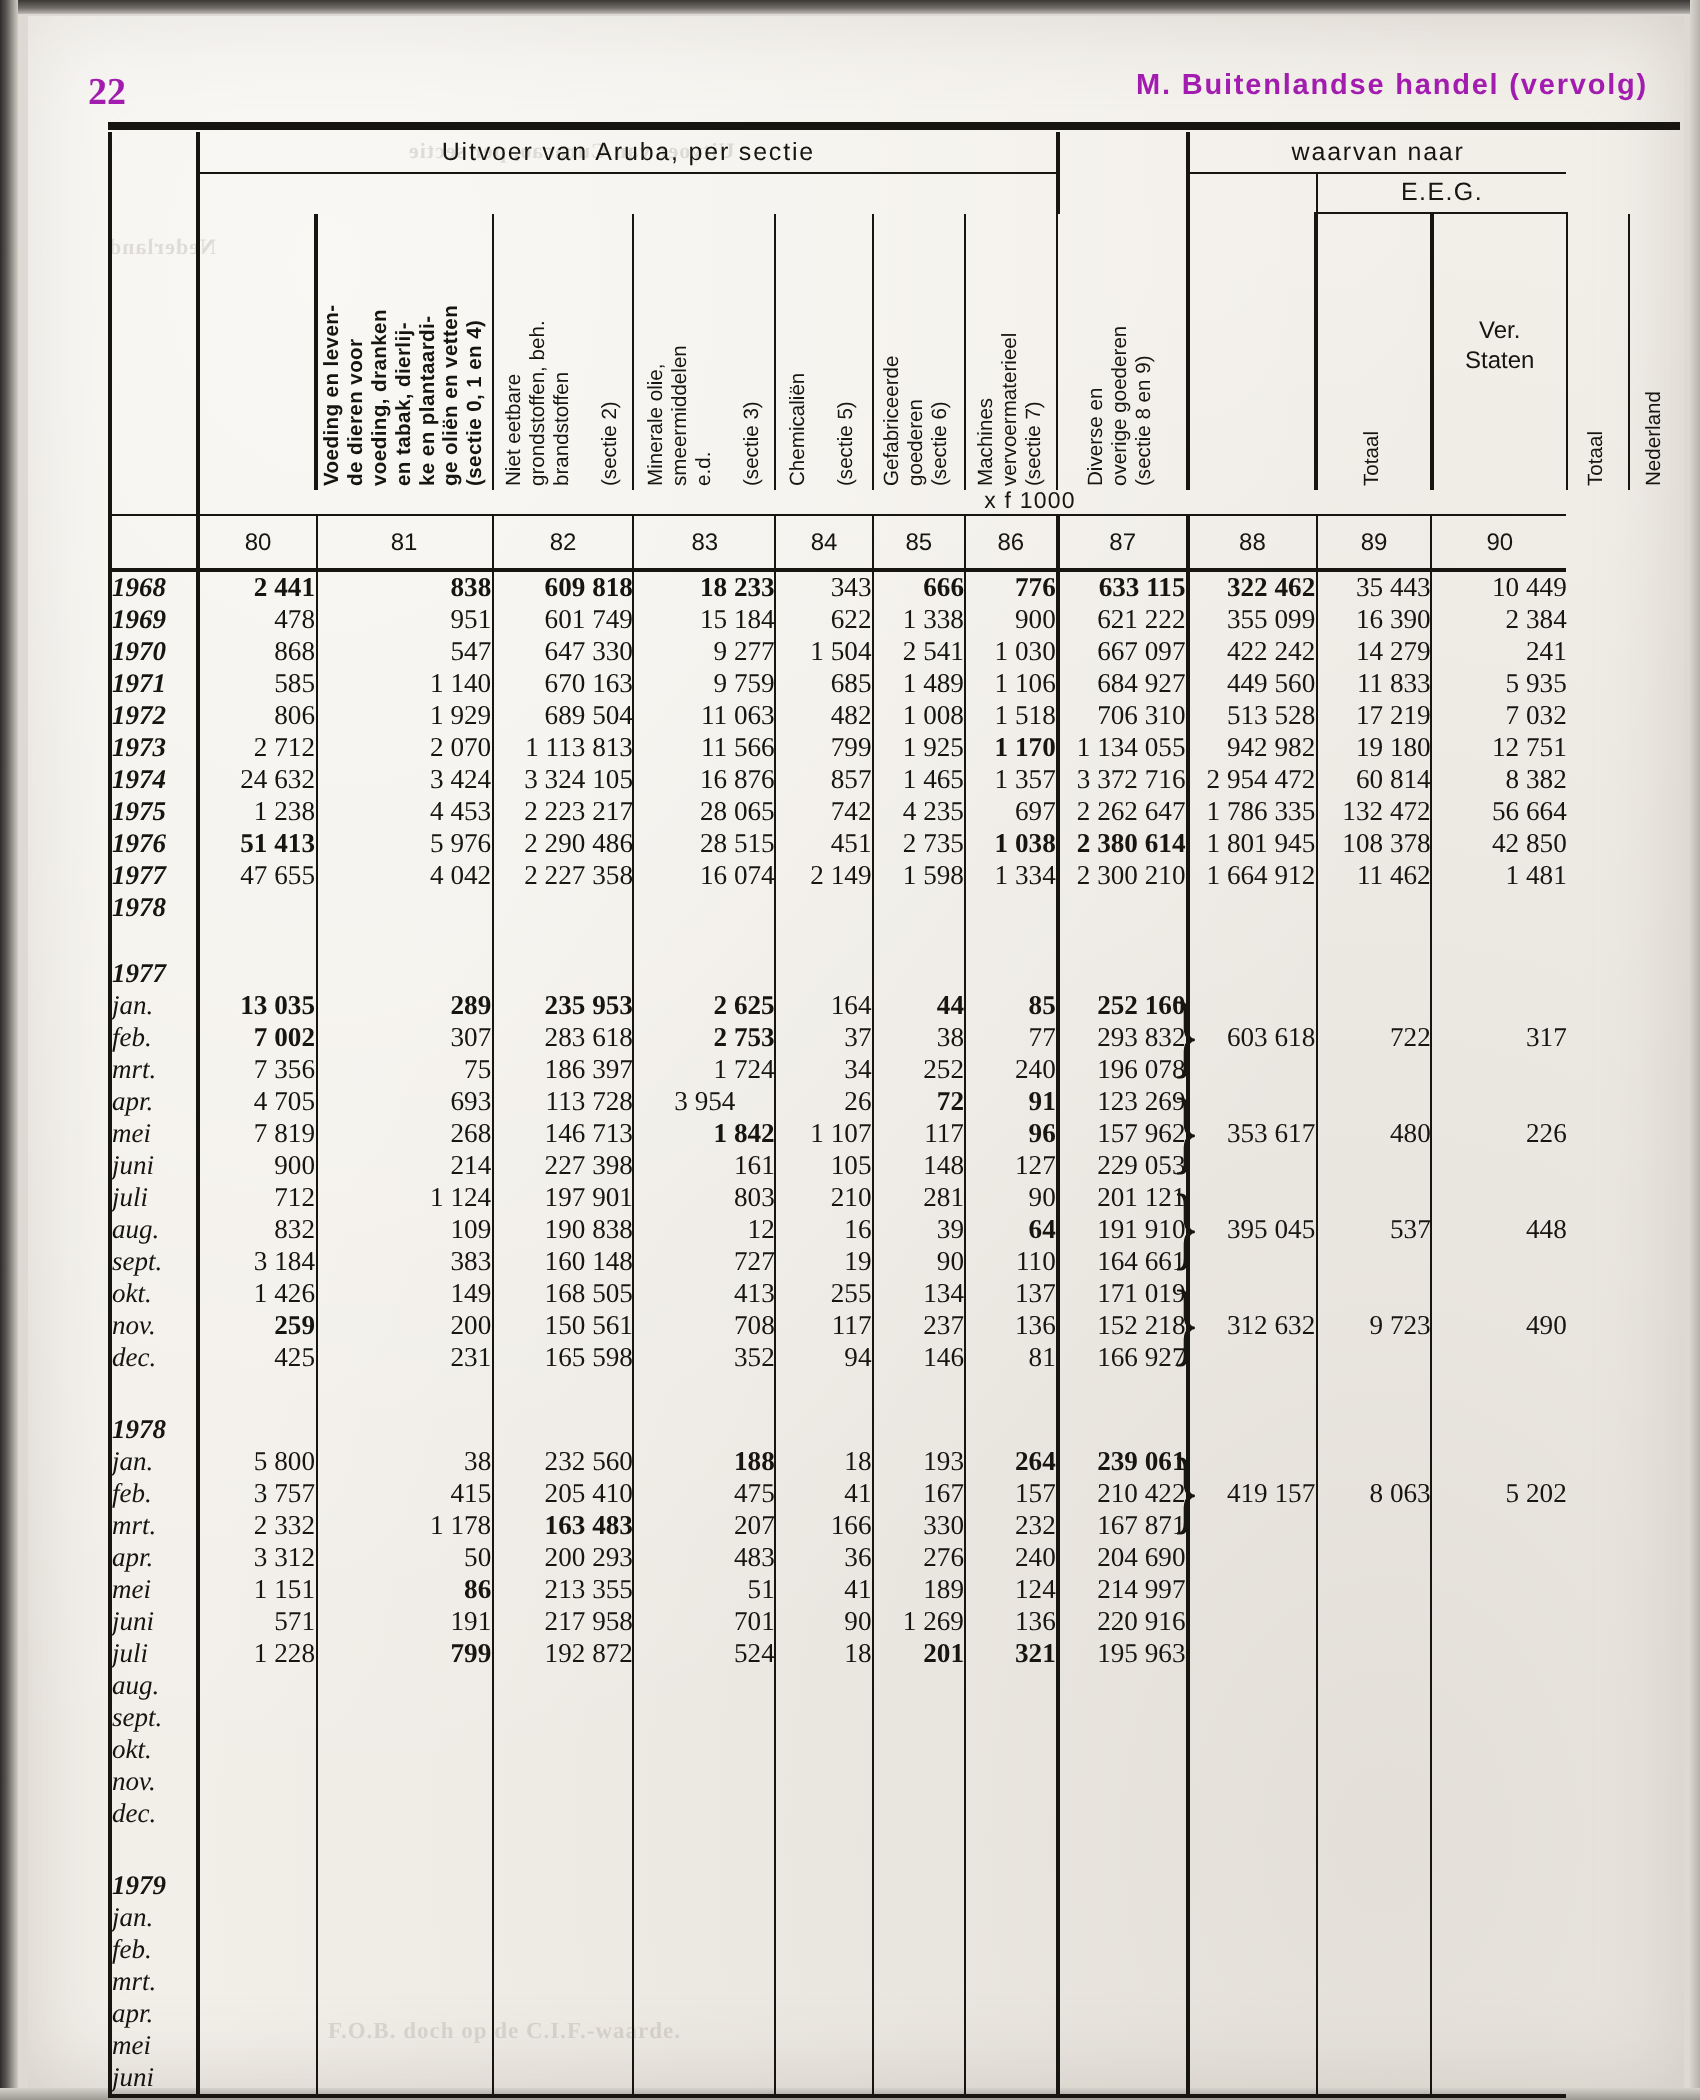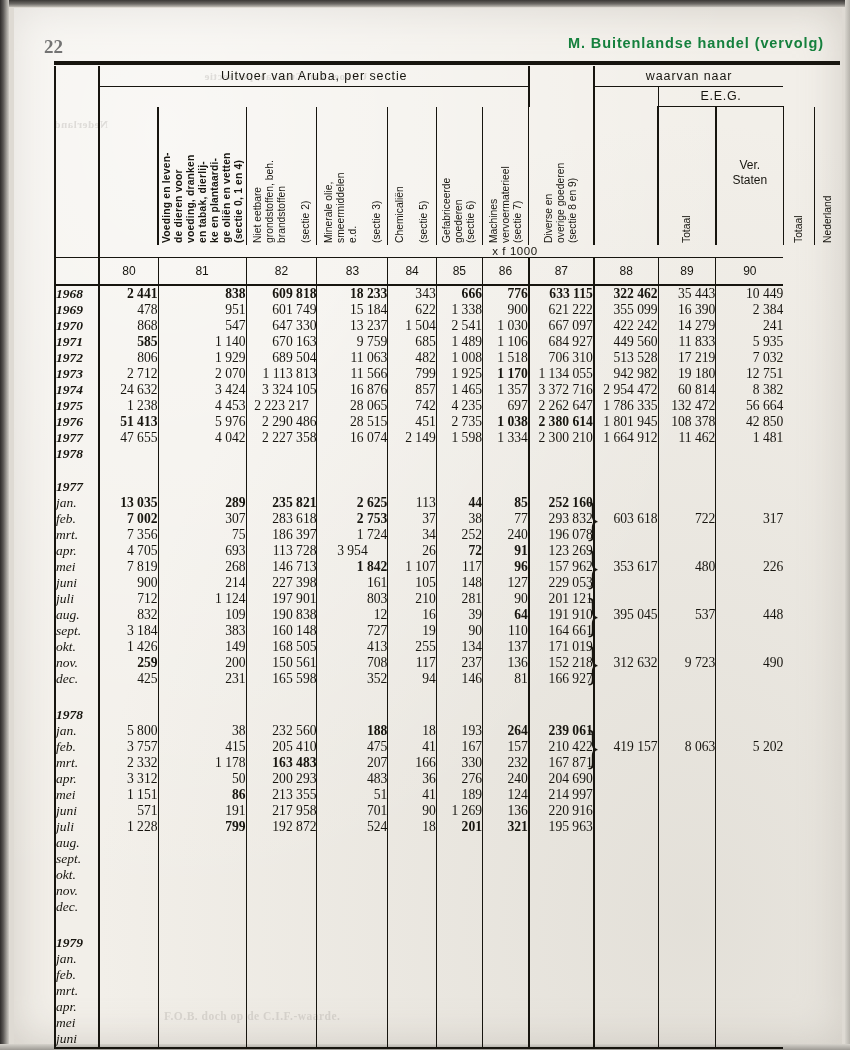--- a/index.html
+++ b/index.html
@@ -29,23 +29,23 @@
     background:
       radial-gradient(ellipse at 18% 12%, rgba(255,255,255,.55), transparent 60%),
       radial-gradient(ellipse at 82% 88%, rgba(200,196,186,.35), transparent 62%);
     pointer-events:none;}
 
   
   .ghost{position:absolute;color:rgba(120,116,108,.20);font-weight:bold;
     letter-spacing:.5px;pointer-events:none;user-select:none;}
 
   .folio{position:absolute;left:30px;top:28px;font-size:19px;font-weight:bold;
-    color:#737373;font-family:"Liberation Serif",serif;text-align:center;}
+    color:#a21caf;font-family:"Liberation Serif",serif;text-align:center;}
   .runhead{position:absolute;right:18px;top:27px;font-size:14.5px;font-weight:bold;
-    color:#15803d;letter-spacing:.9px;font-family:"Liberation Sans",sans-serif;}
+    color:#a21caf;letter-spacing:.9px;font-family:"Liberation Sans",sans-serif;}
 
   .rule-top{position:absolute;left:40px;top:53px;width:786px;height:4px;background:#17150f;}
 
   table.tbl{position:absolute;left:40px;top:58px;border-collapse:collapse;
     font-family:"Liberation Serif",serif;}
 
   .tbl td,.tbl th{padding:0;margin:0;vertical-align:bottom;}
   .vline{border-left:1px solid #17150f;}
   .vline-thick{border-left:2.5px solid #17150f;}
   .span-title{
@@ -237,32 +237,32 @@
           <td class="num vline-thick" style="width: 78px;">621 222</td>
           <td class="num vline-thick" style="width: 78px;">355 099</td>
           <td class="num vline" style="width: 62px;">16 390</td>
           <td class="num vline" style="width: 54px;">2 384</td>
         </tr>
         <tr class="datarow">
           <td class="rowlabel yr vline-thick">1970</td>
           <td class="num vline-thick" style="width: 92px;">868</td>
           <td class="num vline" style="width: 80px;">547</td>
           <td class="num vline" style="width: 88px;">647 330</td>
-          <td class="num vline" style="width: 68px;">13 237</td>
+          <td class="num vline" style="width: 68px;">9 277</td>
           <td class="num vline" style="width: 62px;">1 504</td>
           <td class="num vline" style="width: 62px;">2 541</td>
           <td class="num vline" style="width: 62px;">1 030</td>
           <td class="num vline-thick" style="width: 78px;">667 097</td>
           <td class="num vline-thick" style="width: 78px;">422 242</td>
           <td class="num vline" style="width: 62px;">14 279</td>
           <td class="num vline" style="width: 54px;">241</td>
         </tr>
         <tr class="datarow">
           <td class="rowlabel yr vline-thick">1971</td>
-          <td class="num vline-thick" style="width: 92px; font-weight: bold;">585</td>
+          <td class="num vline-thick" style="width: 92px;">585</td>
           <td class="num vline" style="width: 80px;">1 140</td>
           <td class="num vline" style="width: 88px;">670 163</td>
           <td class="num vline" style="width: 68px;">9 759</td>
           <td class="num vline" style="width: 62px;">685</td>
           <td class="num vline" style="width: 62px;">1 489</td>
           <td class="num vline" style="width: 62px;">1 106</td>
           <td class="num vline-thick" style="width: 78px;">684 927</td>
           <td class="num vline-thick" style="width: 78px;">449 560</td>
           <td class="num vline" style="width: 62px;">11 833</td>
           <td class="num vline" style="width: 54px;">5 935</td>
@@ -306,21 +306,21 @@
           <td class="num vline" style="width: 62px;">1 357</td>
           <td class="num vline-thick" style="width: 78px;">3 372 716</td>
           <td class="num vline-thick" style="width: 78px;">2 954 472</td>
           <td class="num vline" style="width: 62px;">60 814</td>
           <td class="num vline" style="width: 54px; padding-left: 28px;">8 382</td>
         </tr>
         <tr class="datarow">
           <td class="rowlabel yr vline-thick">1975</td>
           <td class="num vline-thick" style="width: 92px;">1 238</td>
           <td class="num vline" style="width: 80px;">4 453</td>
-          <td class="num vline" style="width: 88px; text-align: center;">2 223 217</td>
+          <td class="num vline" style="width: 88px;">2 223 217</td>
           <td class="num vline" style="width: 68px;">28 065</td>
           <td class="num vline" style="width: 62px;">742</td>
           <td class="num vline" style="width: 62px;">4 235</td>
           <td class="num vline" style="width: 62px;">697</td>
           <td class="num vline-thick" style="width: 78px;">2 262 647</td>
           <td class="num vline-thick" style="width: 78px;">1 786 335</td>
           <td class="num vline" style="width: 62px;">132 472</td>
           <td class="num vline" style="width: 54px;">56 664</td>
         </tr>
         <tr class="datarow">
@@ -390,23 +390,23 @@
           <td class="num vline" style="width: 62px;"></td>
           <td class="num vline-thick" style="width: 78px;"></td>
           <td class="num vline-thick" style="width: 78px;"></td>
           <td class="num vline" style="width: 62px;"></td>
           <td class="num vline" style="width: 54px;"></td>
         </tr>
         <tr class="datarow">
           <td class="rowlabel vline-thick">jan.</td>
           <td class="num b vline-thick" style="width: 92px;">13 035</td>
           <td class="num b vline" style="width: 80px;">289</td>
-          <td class="num b vline" style="width: 88px;">235 821</td>
+          <td class="num b vline" style="width: 88px;">235 953</td>
           <td class="num b vline" style="width: 68px;">2 625</td>
-          <td class="num vline" style="width: 62px;">113</td>
+          <td class="num vline" style="width: 62px;">164</td>
           <td class="num b vline" style="width: 62px;">44</td>
           <td class="num b vline" style="width: 62px;">85</td>
           <td class="num b vline-thick" style="width: 78px;">252 160</td>
           <td rowspan="3" class="num vline-thick" style="width: 78px; vertical-align: middle; position: relative;"><span class="brace" style="position: absolute; left: -9px; top: 50%; transform: translateY(-50%) scaleY(1.55);">}</span><span>603 618</span></td>
           <td rowspan="3" class="num vline" style="width: 62px; vertical-align: middle;">722</td>
           <td rowspan="3" class="num vline" style="width: 54px; vertical-align: middle;">317</td>
         </tr>
         <tr class="datarow">
           <td class="rowlabel vline-thick">feb.</td>
           <td class="num b vline-thick" style="width: 92px;">7 002</td>

